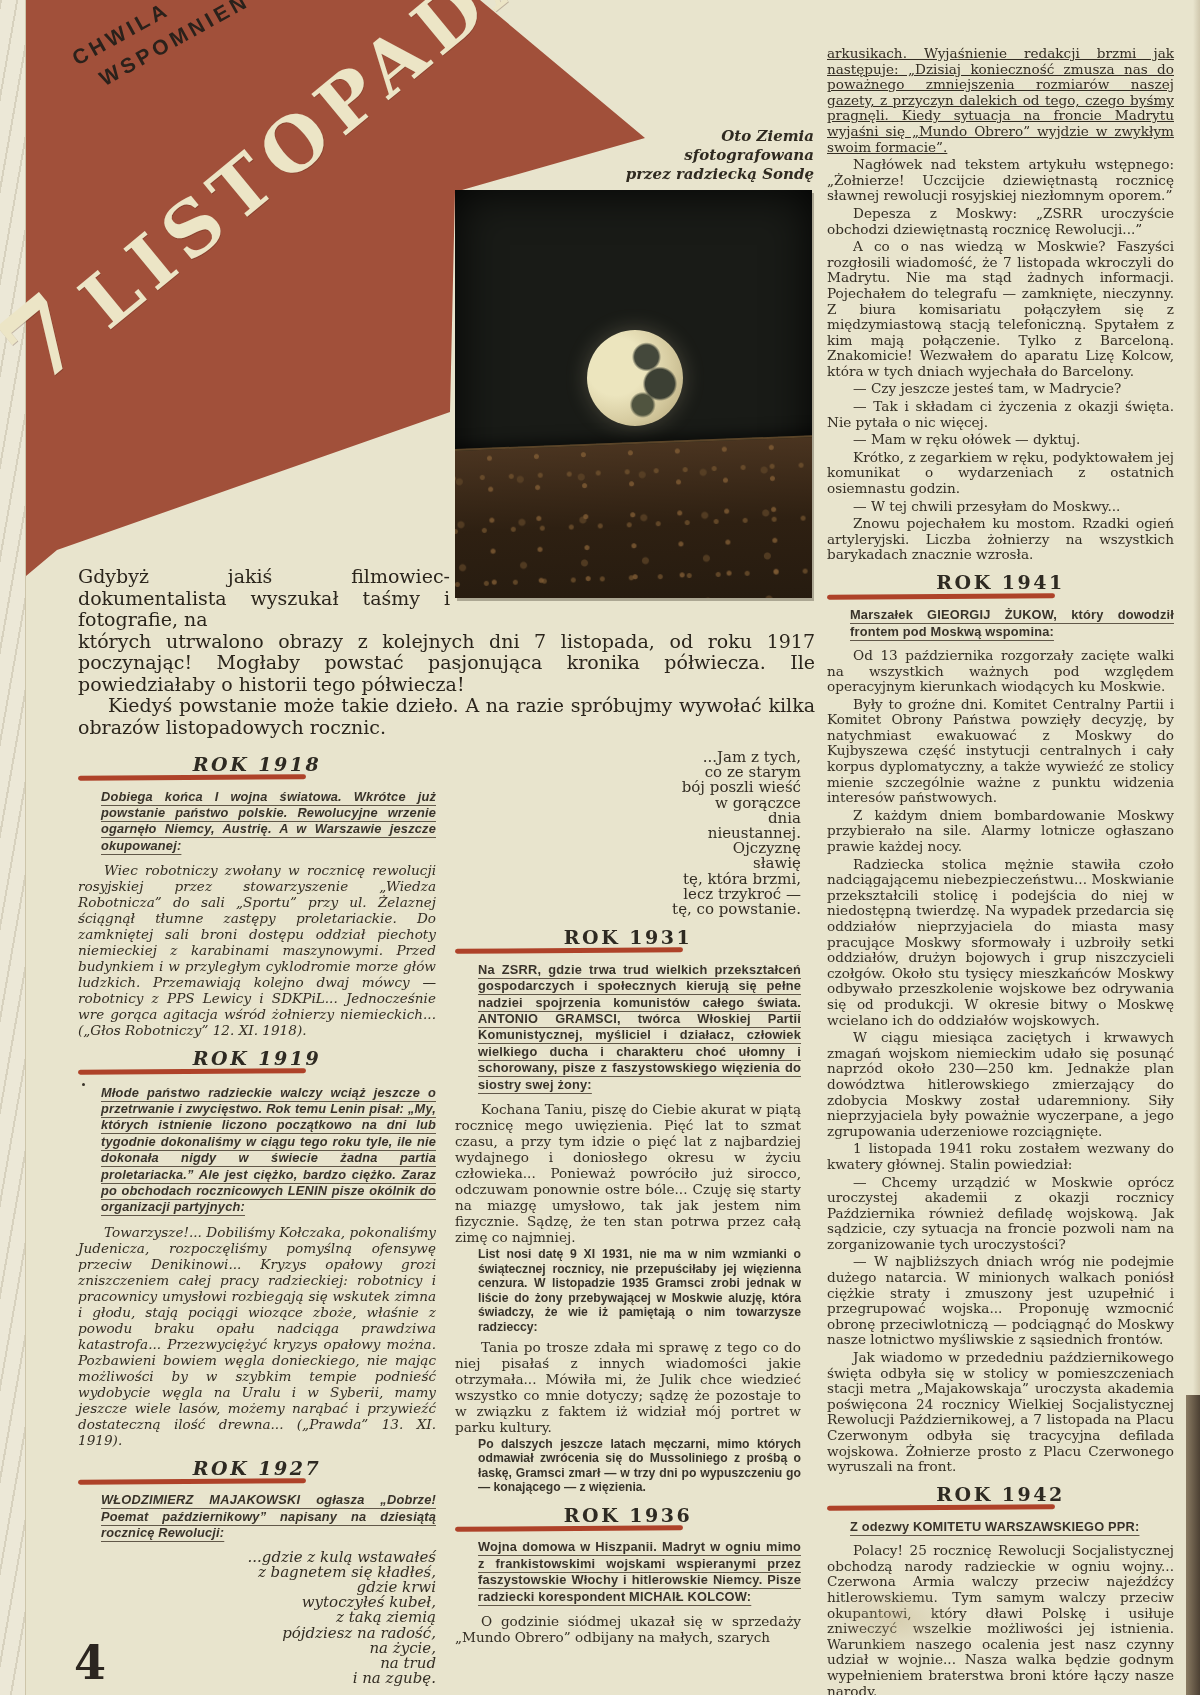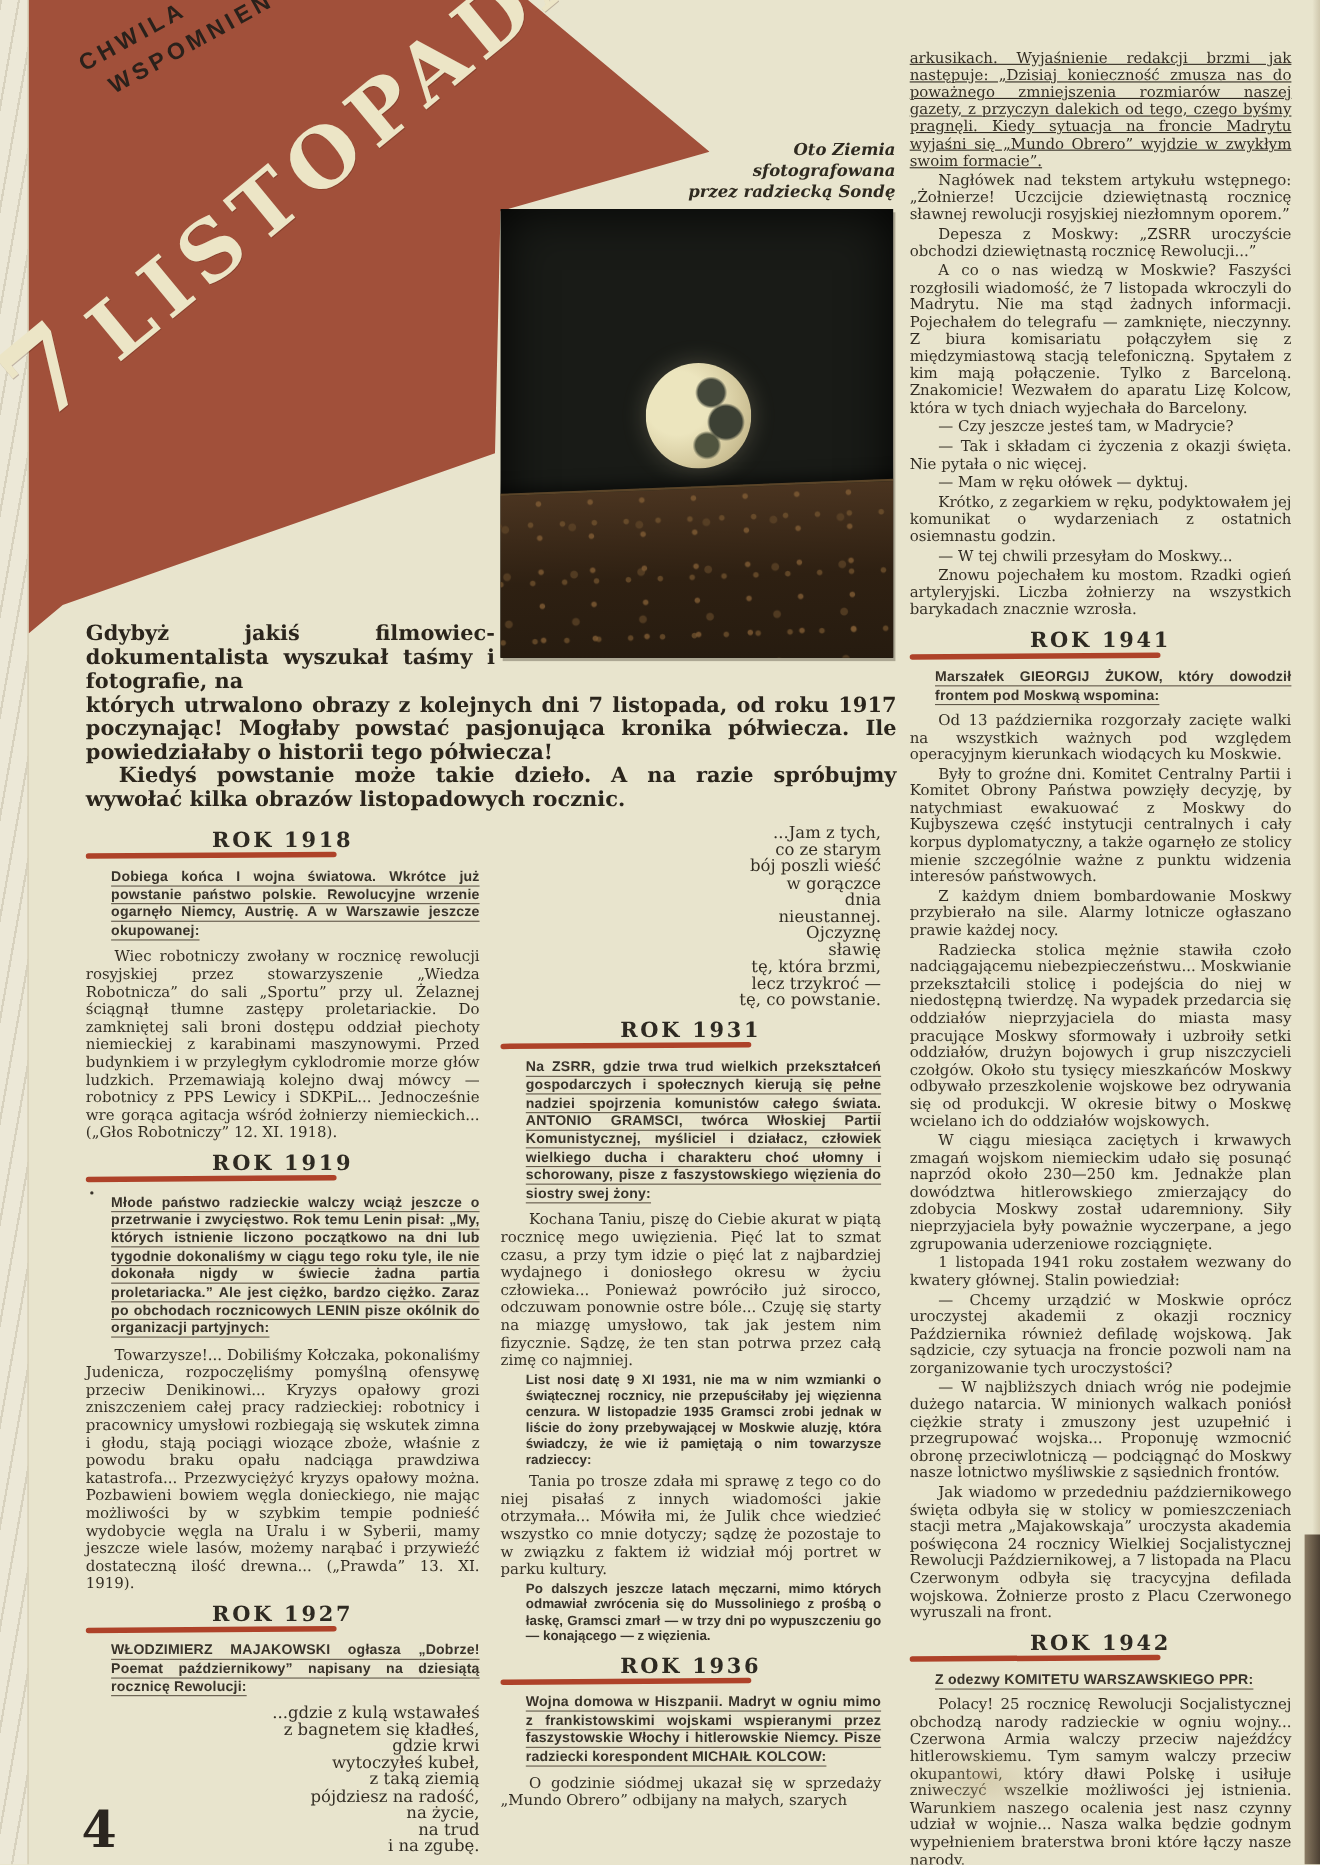--- a/index.html
+++ b/index.html
@@ -66,26 +66,26 @@
     border-top:2px solid #5a4428;
     box-shadow:0 -4px 14px rgba(0,0,0,.6);
   }
   .caption{
     position:absolute;left:520px;top:127px;width:294px;
     text-align:right;font-weight:bold;font-style:italic;
     font-size:15px;line-height:19px;color:#2f2a20;white-space:pre-line;
   }
   
   .intro{position:absolute;left:78px;top:566px;width:737px;
-    font-weight:bold;font-size:19px;line-height:21.5px;text-align:justify;color:#2b251c;}
+    font-weight:normal;font-size:19px;line-height:21.5px;text-align:justify;color:#2b251c;}
   .intro .intro-a{width:372px;}
   .intro .intro-c{text-indent:30px;}
   
   .col{position:absolute;text-align:justify;font-size:13.6px;line-height:16px;}
-  #col1{left:78px;top:744px;width:358px;}
+  #col1{left:78px;top:744px;width:358px;font-style:italic;}
   #col2{left:455px;top:744px;width:346px;}
   #col3{left:827px;top:46px;width:347px;line-height:15.6px;}
   .rok{text-align:center;font-weight:bold;font-size:19px;letter-spacing:2.5px;color:#2e2a22;margin:12px 0 0;}
   .rok-line{height:4.5px;background:#ae4229;width:228px;border-radius:3px;margin:3px 0 9px;transform:rotate(-.4deg);}
   .lead{
     font-family:"Liberation Sans", sans-serif;font-weight:bold;
     font-size:12.8px;line-height:16.4px;letter-spacing:.2px;color:#39332a;
     text-decoration:underline;text-decoration-thickness:1px;text-underline-offset:3.5px;
     text-decoration-color:rgba(62,52,40,.8);
     margin:0 0 8px 23px;text-align:justify;
@@ -209,21 +209,21 @@
     <p class="para">— Tak i składam ci życzenia z okazji święta. Nie pytała o nic więcej.</p>
     <p class="para">— Mam w ręku ołówek — dyktuj.</p>
     <p class="para">Krótko, z zegarkiem w ręku, podyktowałem jej komunikat o wydarzeniach z ostatnich osiemnastu godzin.</p>
     <p class="para">— W tej chwili przesyłam do Moskwy...</p>
     <p class="para">Znowu pojechałem ku mostom. Rzadki ogień artyleryjski. Liczba żołnierzy na wszystkich barykadach znacznie wzrosła.</p>
 
     <div class="rok">ROK 1941</div>
     <div class="rok-line"></div>
     <div class="lead">Marszałek GIEORGIJ ŻUKOW, który dowodził frontem pod Moskwą wspomina:</div>
     <p class="para">Od 13 października rozgorzały zacięte walki na wszystkich ważnych pod względem operacyjnym kierunkach wiodących ku Moskwie.</p>
-    <p class="para">Były to groźne dni. Komitet Centralny Partii i Komitet Obrony Państwa powzięły decyzję, by natychmiast ewakuować z Moskwy do Kujbyszewa część instytucji centralnych i cały korpus dyplomatyczny, a także ogarnęło ze stolicy mienie szczególnie ważne z punktu widzenia interesów państwowych.</p>
+    <p class="para">Były to groźne dni. Komitet Centralny Partii i Komitet Obrony Państwa powzięły decyzję, by natychmiast ewakuować z Moskwy do Kujbyszewa część instytucji centralnych i cały korpus dyplomatyczny, a także wywieźć ze stolicy mienie szczególnie ważne z punktu widzenia interesów państwowych.</p>
     <p class="para">Z każdym dniem bombardowanie Moskwy przybierało na sile. Alarmy lotnicze ogłaszano prawie każdej nocy.</p>
     <p class="para">Radziecka stolica mężnie stawiła czoło nadciągającemu niebezpieczeństwu... Moskwianie przekształcili stolicę i podejścia do niej w niedostępną twierdzę. Na wypadek przedarcia się oddziałów nieprzyjaciela do miasta masy pracujące Moskwy sformowały i uzbroiły setki oddziałów, drużyn bojowych i grup niszczycieli czołgów. Około stu tysięcy mieszkańców Moskwy odbywało przeszkolenie wojskowe bez odrywania się od produkcji. W okresie bitwy o Moskwę wcielano ich do oddziałów wojskowych.</p>
     <p class="para">W ciągu miesiąca zaciętych i krwawych zmagań wojskom niemieckim udało się posunąć naprzód około 230—250 km. Jednakże plan dowództwa hitlerowskiego zmierzający do zdobycia Moskwy został udaremniony. Siły nieprzyjaciela były poważnie wyczerpane, a jego zgrupowania uderzeniowe rozciągnięte.</p>
     <p class="para">1 listopada 1941 roku zostałem wezwany do kwatery głównej. Stalin powiedział:</p>
     <p class="para">— Chcemy urządzić w Moskwie oprócz uroczystej akademii z okazji rocznicy Października również defiladę wojskową. Jak sądzicie, czy sytuacja na froncie pozwoli nam na zorganizowanie tych uroczystości?</p>
     <p class="para">— W najbliższych dniach wróg nie podejmie dużego natarcia. W minionych walkach poniósł ciężkie straty i zmuszony jest uzupełnić i przegrupować wojska... Proponuję wzmocnić obronę przeciwlotniczą — podciągnąć do Moskwy nasze lotnictwo myśliwskie z sąsiednich frontów.</p>
     <p class="para">Jak wiadomo w przededniu październikowego święta odbyła się w stolicy w pomieszczeniach stacji metra „Majakowskaja” uroczysta akademia poświęcona 24 rocznicy Wielkiej Socjalistycznej Rewolucji Październikowej, a 7 listopada na Placu Czerwonym odbyła się tracycyjna defilada wojskowa. Żołnierze prosto z Placu Czerwonego wyruszali na front.</p>
 
     <div class="rok">ROK 1942</div>
     <div class="rok-line"></div>

